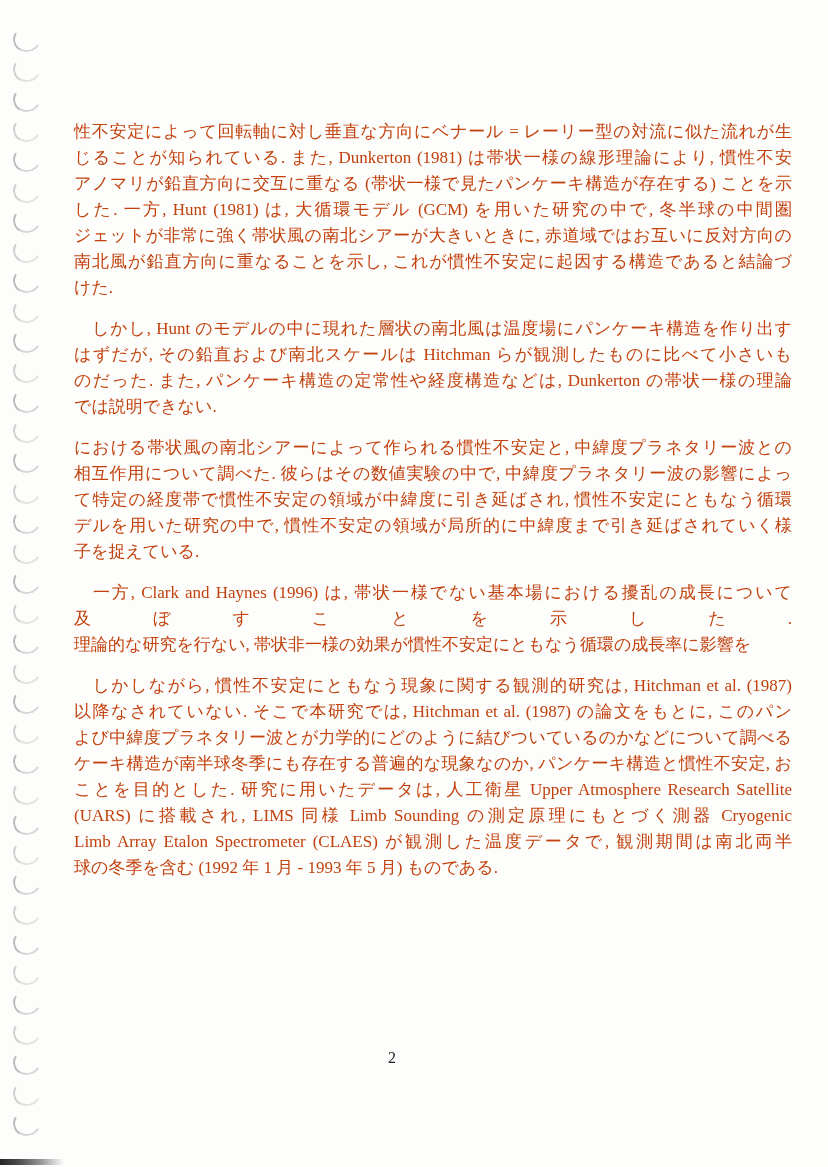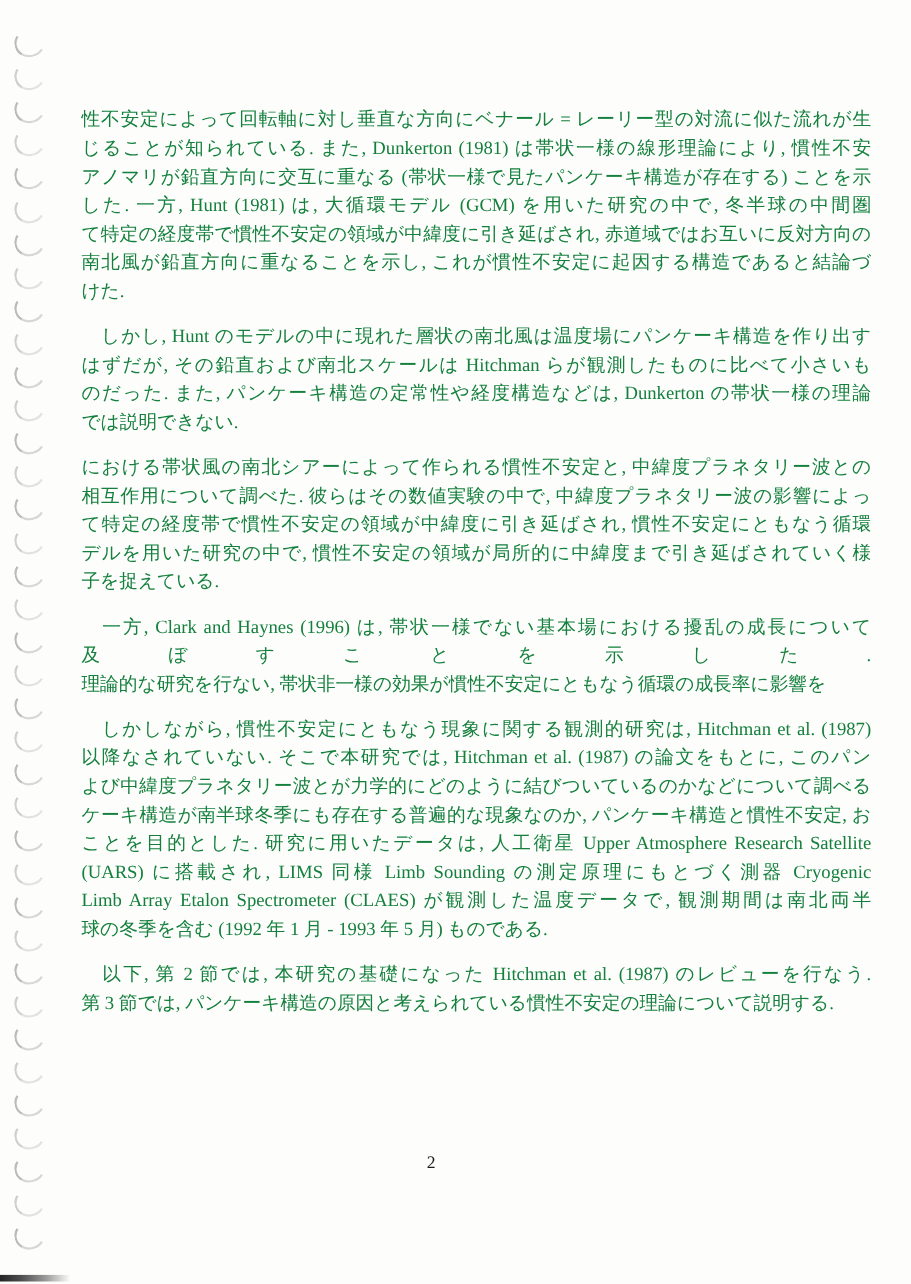--- a/index.html
+++ b/index.html
@@ -16,22 +16,22 @@
     border-radius:50%;
     border:2.5px solid transparent;
     border-left-color:#b3b3b3;
     border-bottom-color:#d2d2d2;
     transform:rotate(-14deg);
   }
   .hole:nth-child(even){opacity:.62;}
   .hole:nth-child(odd){opacity:.88;}
   
   .content{
-    position:absolute;left:74px;top:96px;width:718px;
-    font-size:17px;line-height:26px;color:#15803d;
+    position:absolute;left:74px;top:119px;width:718px;
+    font-size:17px;line-height:26px;color:#c2410c;
     text-rendering:optimizeLegibility;
   }
   .para{margin:0 0 0 0;}
   .para + .para{margin-top:15px;}
   .line{
     display:block;
     text-align:justify;
     text-align-last:justify;
     white-space:nowrap;
   }
@@ -90,21 +90,21 @@
       <div class="hole" style="top: 1110px;"></div>
     </div>
 
   <main class="content">
 
     <div class="para">
       <span class="line">性不安定によって回転軸に対し垂直な方向にベナール = レーリー型の対流に似た流れが生</span>
       <span class="line">じることが知られている. また, Dunkerton (1981) は帯状一様の線形理論により, 慣性不安</span>
       <span class="line">アノマリが鉛直方向に交互に重なる (帯状一様で見たパンケーキ構造が存在する) ことを示</span>
       <span class="line">した. 一方, Hunt (1981) は, 大循環モデル (GCM) を用いた研究の中で, 冬半球の中間圏</span>
-      <span class="line">て特定の経度帯で慣性不安定の領域が中緯度に引き延ばされ, 赤道域ではお互いに反対方向の</span>
+      <span class="line">ジェットが非常に強く帯状風の南北シアーが大きいときに, 赤道域ではお互いに反対方向の</span>
       <span class="line">南北風が鉛直方向に重なることを示し, これが慣性不安定に起因する構造であると結論づ</span>
       <span class="line">けた.</span>
     </div>
 
     <div class="para">
       <span class="line">　しかし, Hunt のモデルの中に現れた層状の南北風は温度場にパンケーキ構造を作り出す</span>
       <span class="line">はずだが, その鉛直および南北スケールは Hitchman らが観測したものに比べて小さいも</span>
       <span class="line">のだった. また, パンケーキ構造の定常性や経度構造などは, Dunkerton の帯状一様の理論</span>
       <span class="line">では説明できない.</span>
     </div>
@@ -127,24 +127,20 @@
       <span class="line">　しかしながら, 慣性不安定にともなう現象に関する観測的研究は, Hitchman et al. (1987)</span>
       <span class="line">以降なされていない. そこで本研究では, Hitchman et al. (1987) の論文をもとに, このパン</span>
       <span class="line">よび中緯度プラネタリー波とが力学的にどのように結びついているのかなどについて調べる</span>
       <span class="line">ケーキ構造が南半球冬季にも存在する普遍的な現象なのか, パンケーキ構造と慣性不安定, お</span>
       <span class="line">ことを目的とした. 研究に用いたデータは, 人工衛星 Upper Atmosphere Research Satellite</span>
       <span class="line">(UARS) に搭載され, LIMS 同様 Limb Sounding の測定原理にもとづく測器 Cryogenic</span>
       <span class="line">Limb Array Etalon Spectrometer (CLAES) が観測した温度データで, 観測期間は南北両半</span>
       <span class="line">球の冬季を含む (1992 年 1 月 - 1993 年 5 月) ものである.</span>
     </div>
 
-    <div class="para">
-      <span class="line">　以下, 第 2 節では, 本研究の基礎になった Hitchman et al. (1987) のレビューを行なう.</span>
-      <span class="line">第 3 節では, パンケーキ構造の原因と考えられている慣性不安定の理論について説明する.</span>
-    </div>
 
   </main>
 
   <div class="page-number">2</div>
 
   <div class="scan-smudge"></div>
 
 </div>
 
 </body></html>

